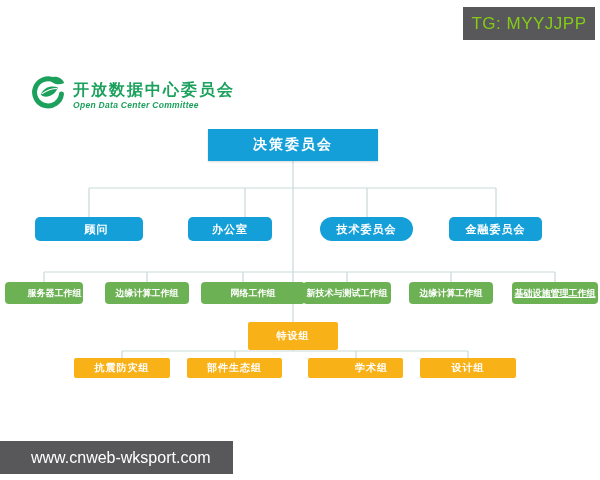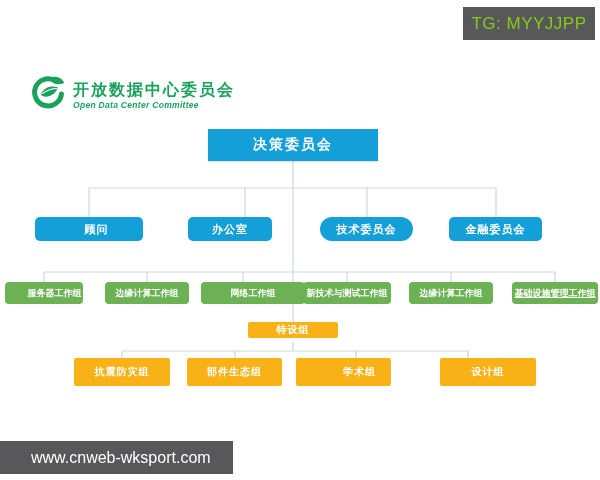--- a/index.html
+++ b/index.html
@@ -39,26 +39,26 @@
   .lvl2.b2{left:320px;width:93px;border-radius:12px;}
   .lvl2.b3{left:449px;width:93px;}
   .lvl3{background:var(--green,#6cb153);border-radius:4px;font-size:9px;font-weight:bold;height:22px;top:282px;}
   .lvl3.g0{left:5px;width:78px;padding-left:21px;}
   .lvl3.g1{left:105px;width:84px;}
   .lvl3.g2{left:201px;width:104px;}
   .lvl3.g3{left:303px;width:88px;}
   .lvl3.g4{left:409px;width:84px;}
   .lvl3.g5{left:512px;width:86px;text-decoration:underline;}
   .lvl4{background:var(--orange,#f8b117);border-radius:2px;font-size:10px;font-weight:bold;
-        left:248px;top:322px;width:90px;height:16px;letter-spacing:1px;}
-  .lvl5{background:var(--orange,#f8b117);border-radius:2px;font-size:10px;font-weight:bold;height:28px;top:358px;letter-spacing:1px;text-align:right;}
+        left:248px;top:322px;width:90px;height:28px;letter-spacing:1px;}
+  .lvl5{background:var(--orange,#f8b117);border-radius:2px;font-size:10px;font-weight:bold;height:20px;top:358px;letter-spacing:1px;text-align:right;}
   .lvl5.o0{left:74px;width:96px;}
   .lvl5.o1{left:187px;width:95px;}
-  .lvl5.o2{left:296px;width:95px;padding-left:32px;}
-  .lvl5.o3{left:440px;width:96px;}
+  .lvl5.o2{left:308px;width:95px;padding-left:32px;}
+  .lvl5.o3{left:420px;width:96px;}
 </style>
 </head>
 <body>
 
 <svg class="connectors" width="600" height="480">
   <g fill="none" stroke="var(--line,#c9d9da)" stroke-width="1.2">
 
     <path d="M293 161 V322"></path>
 
     <path d="M89 188 H496"></path>

